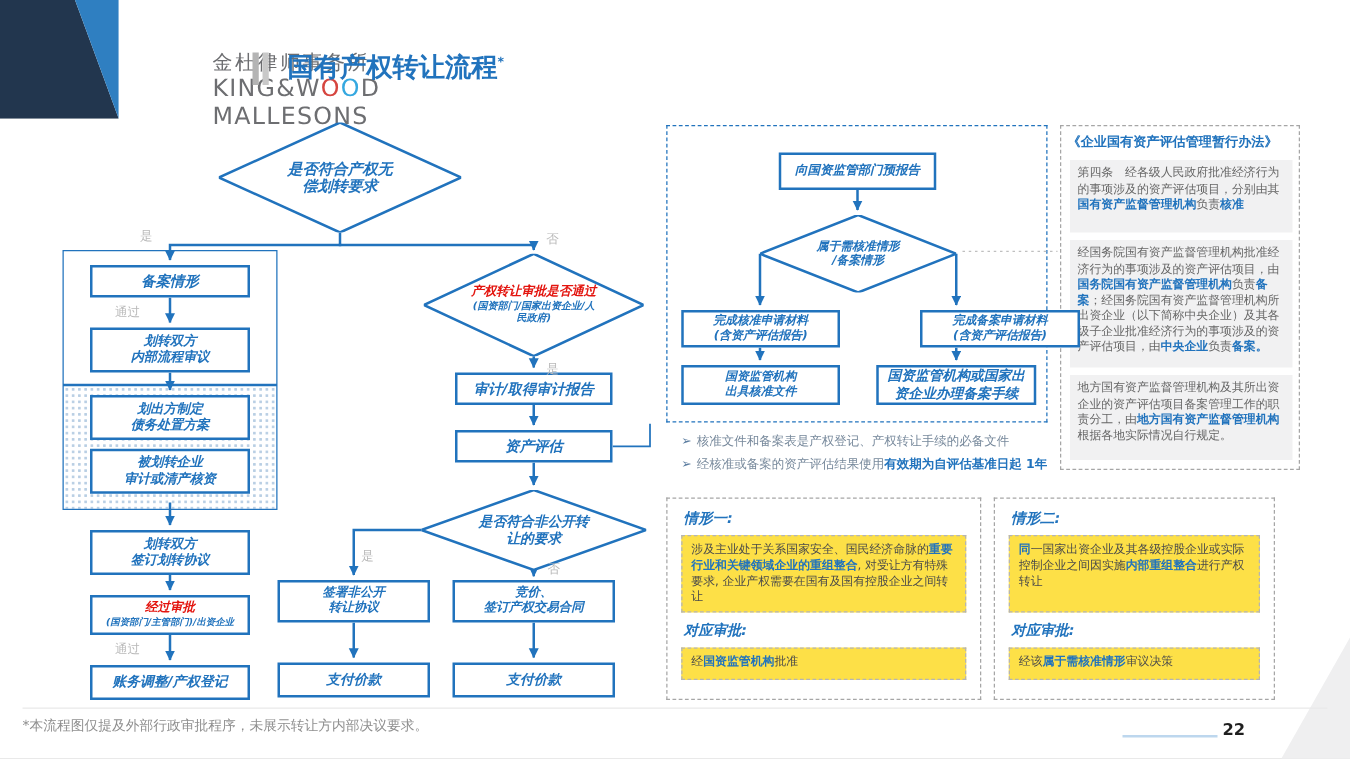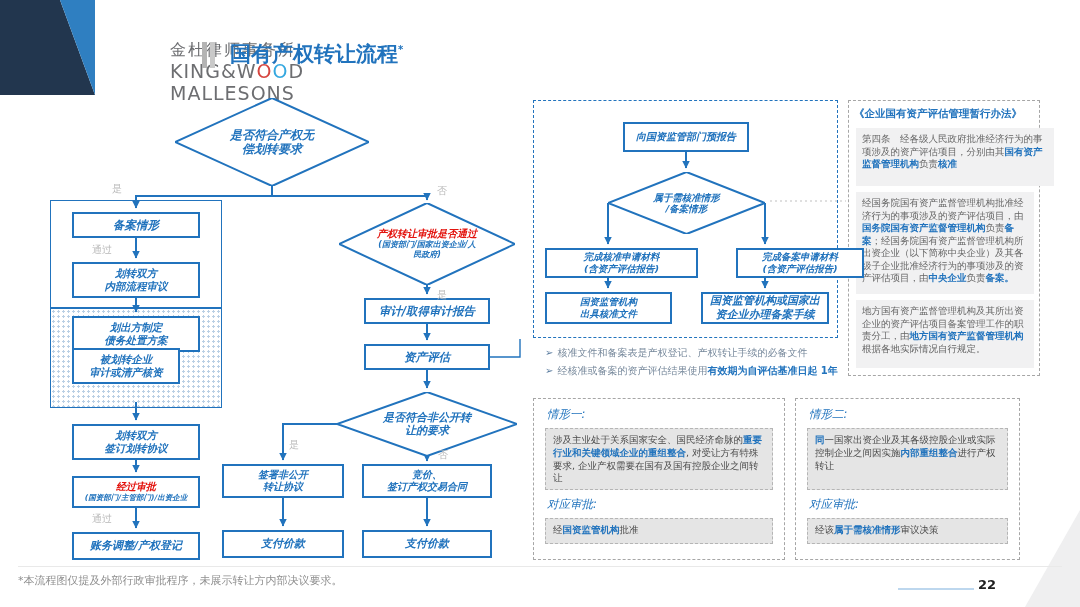--- a/index.html
+++ b/index.html
@@ -18,24 +18,24 @@
   .diamond svg{position:absolute;left:0;top:0;width:100%;height:100%;}
   .dtext{position:absolute;inset:0;display:flex;flex-direction:column;align-items:center;justify-content:center;
          text-align:center;white-space:pre-line;color:var(--blue);font-weight:bold;font-style:italic;line-height:1.2;}
   .lbl{position:absolute;color:var(--gray);font-size:10px;z-index:4;}
   .container-solid{position:absolute;border:1.5px solid var(--blue);z-index:1;}
   .container-dotted{position:absolute;border:1.5px solid var(--blue);z-index:1;
       background-image:radial-gradient(#b9cfe4 1px,transparent 1.1px);background-size:5px 5px;background-color:#fff;}
   .panel-blue{position:absolute;border:1.6px dashed var(--blue);z-index:1;}
   .panel-gray{position:absolute;border:1.4px dashed #a6a6a6;z-index:1;background:#fff;}
   .graybox{position:absolute;background:#f1f1f2;color:#666;font-size:9.5px;line-height:1.32;padding:5px 6px;z-index:2;}
-  .dashbox{position:absolute;border:1.2px dashed #b5b5b5;background:#e5e5e5;color:#4a4a4a;
+  .dashbox{position:absolute;border:1.2px dashed #b5b5b5;background:#fde047;color:#4a4a4a;
            font-size:9.5px;line-height:1.35;padding:5px 7px;z-index:2;}
   .hl{color:var(--blue);font-weight:bold;}
-  .case-title{position:absolute;color:var(--blue);font-weight:normal;font-style:italic;font-size:11.5px;z-index:2;}
+  .case-title{position:absolute;color:var(--blue);font-weight:bold;font-style:italic;font-size:11.5px;z-index:2;}
   .bullet{position:absolute;color:#76889b;font-size:10px;z-index:2;white-space:nowrap;}
   .bullet .mark{color:#5b7da0;margin-right:4px;font-style:normal;}
   .redline{color:var(--red);font-size:10px;font-weight:bold;font-style:italic;line-height:1.2;}
   .subline{color:var(--blue);font-size:7.5px;font-weight:bold;font-style:italic;line-height:1.25;white-space:pre-line;}
   .logo-cn{position:absolute;left:170px;top:40px;color:#6d6e71;font-size:16px;letter-spacing:2px;z-index:2;}
   .logo-en{position:absolute;color:#6d6e71;font-size:19px;letter-spacing:1px;z-index:2;}
   .title-bar{position:absolute;width:5px;height:26px;background:#b4b4b4;z-index:2;}
   .page-title{position:absolute;left:230px;top:40px;color:var(--blue);font-size:21px;font-weight:bold;z-index:2;}
   .page-title sup{font-size:10px;}
   .footnote{position:absolute;left:18px;top:573px;color:#8f8f8f;font-size:11px;z-index:2;}
@@ -113,21 +113,21 @@
 偿划转要求</div>
   </div>
 
   <div class="container-solid" style="left:50px;top:200px;width:172px;height:108px"></div>
   <div class="container-dotted" style="left:50px;top:308px;width:172px;height:100px"></div>
   <div class="box" style="left:72px;top:212px;width:128px;height:26px;font-size:11.5px">备案情形</div>
   <div class="box" style="left:72px;top:262px;width:128px;height:36px;font-size:10.5px">划转双方
 内部流程审议</div>
   <div class="box" style="left:72px;top:316px;width:128px;height:36px;font-size:10.5px">划出方制定
 债务处置方案</div>
-  <div class="box" style="left:72px;top:348px;width:108px;height:36px;font-size:10.5px">被划转企业
+  <div class="box" style="left:72px;top:359px;width:128px;height:36px;font-size:10.5px">被划转企业
 审计或清产核资</div>
   <div class="box" style="left:72px;top:424px;width:128px;height:36px;font-size:10.5px">划转双方
 签订划转协议</div>
   <div class="box" style="left:72px;top:476px;width:128px;height:32px;flex-direction:column">
     <span class="redline">经过审批</span>
     <span class="subline">(国资部门/主管部门)/出资企业</span>
   </div>
   <div class="box" style="left:72px;top:532px;width:128px;height:28px;font-size:11px">账务调整/产权登记</div>
 
   <div class="diamond" style="left:339px;top:203px;width:176px;height:82px">
@@ -158,35 +158,35 @@
 
   <div class="panel-blue" style="left:533px;top:100px;width:305px;height:238px"></div>
   <div class="box" style="left:623px;top:122px;width:126px;height:30px;font-size:10px">向国资监管部门预报告</div>
   <div class="diamond" style="left:608px;top:172px;width:157px;height:62px">
     <svg viewBox="0 0 100 100" preserveAspectRatio="none">
         <polygon points="50,0 100,50 50,100 0,50" fill="#fff" stroke="#2173bd" stroke-width="2" vector-effect="non-scaling-stroke"></polygon>
       </svg>
     <div class="dtext" style="font-size:9.5px">属于需核准情形
 /备案情形</div>
   </div>
-  <div class="box" style="left:545px;top:248px;width:153px;height:30px;font-size:9.5px">完成核准申请材料
+  <div class="box" style="left:545px;top:248px;width:127px;height:30px;font-size:9.5px">完成核准申请材料
 (含资产评估报告)</div>
   <div class="box" style="left:736px;top:248px;width:128px;height:30px;font-size:9.5px">完成备案申请材料
 (含资产评估报告)</div>
   <div class="box" style="left:545px;top:292px;width:127px;height:32px;font-size:9.5px">国资监管机构
 出具核准文件</div>
   <div class="box" style="left:701px;top:292px;width:128px;height:32px;font-size:11px">国资监管机构或国家出
 资企业办理备案手续</div>
 
   <div class="bullet" style="left:545px;top:346px"><span class="mark">➢</span><span>核准文件和备案表是产权登记、产权转让手续的必备文件</span></div>
   <div class="bullet" style="left:545px;top:364px"><span class="mark">➢</span><span>经核准或备案的资产评估结果使用</span><span class="hl">有效期为自评估基准日起 1年</span></div>
 
   <div class="panel-gray" style="left:848px;top:100px;width:192px;height:276px"></div>
   <div class="law-title" style="left:854px;top:107px">《企业国有资产评估管理暂行办法》</div>
-  <div class="graybox" style="left:856px;top:128px;width:198px;height:58px">
+  <div class="graybox" style="left:856px;top:128px;width:178px;height:58px">
     <span>第四条　经各级人民政府批准经济行为的事项涉及的资产评估项目，分别由其</span><span class="hl">国有资产监督管理机构</span><span>负责</span><span class="hl">核准</span>
   </div>
   <div class="graybox" style="left:856px;top:192px;width:178px;height:102px">
     <span>经国务院国有资产监督管理机构批准经济行为的事项涉及的资产评估项目，由</span><span class="hl">国务院国有资产监督管理机构</span><span>负责</span><span class="hl">备案</span><span>；经国务院国有资产监督管理机构所出资企业（以下简称中央企业）及其各级子企业批准经济行为的事项涉及的资产评估项目，由</span><span class="hl">中央企业</span><span>负责</span><span class="hl">备案。</span>
   </div>
   <div class="graybox" style="left:856px;top:300px;width:178px;height:68px">
     <span>地方国有资产监督管理机构及其所出资企业的资产评估项目备案管理工作的职责分工，由</span><span class="hl">地方国有资产监督管理机构</span><span>根据各地实际情况自行规定。</span>
   </div>
 
   <div class="panel-gray" style="left:533px;top:398px;width:252px;height:162px"></div>

